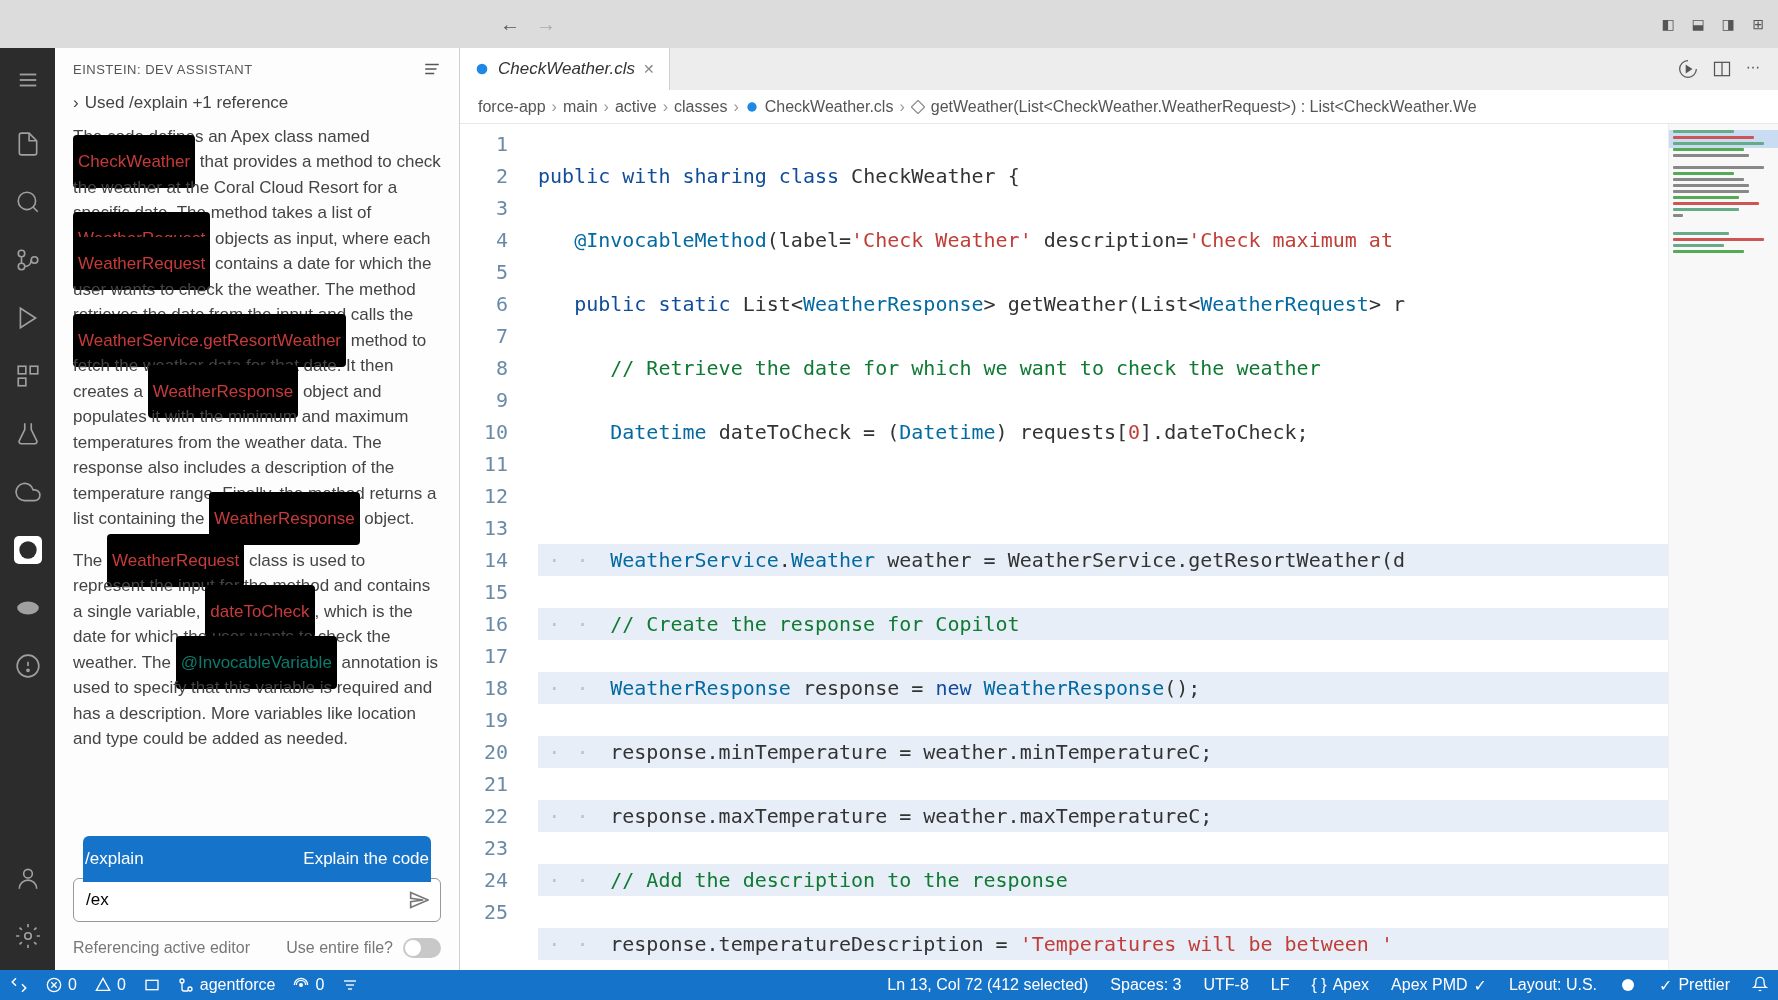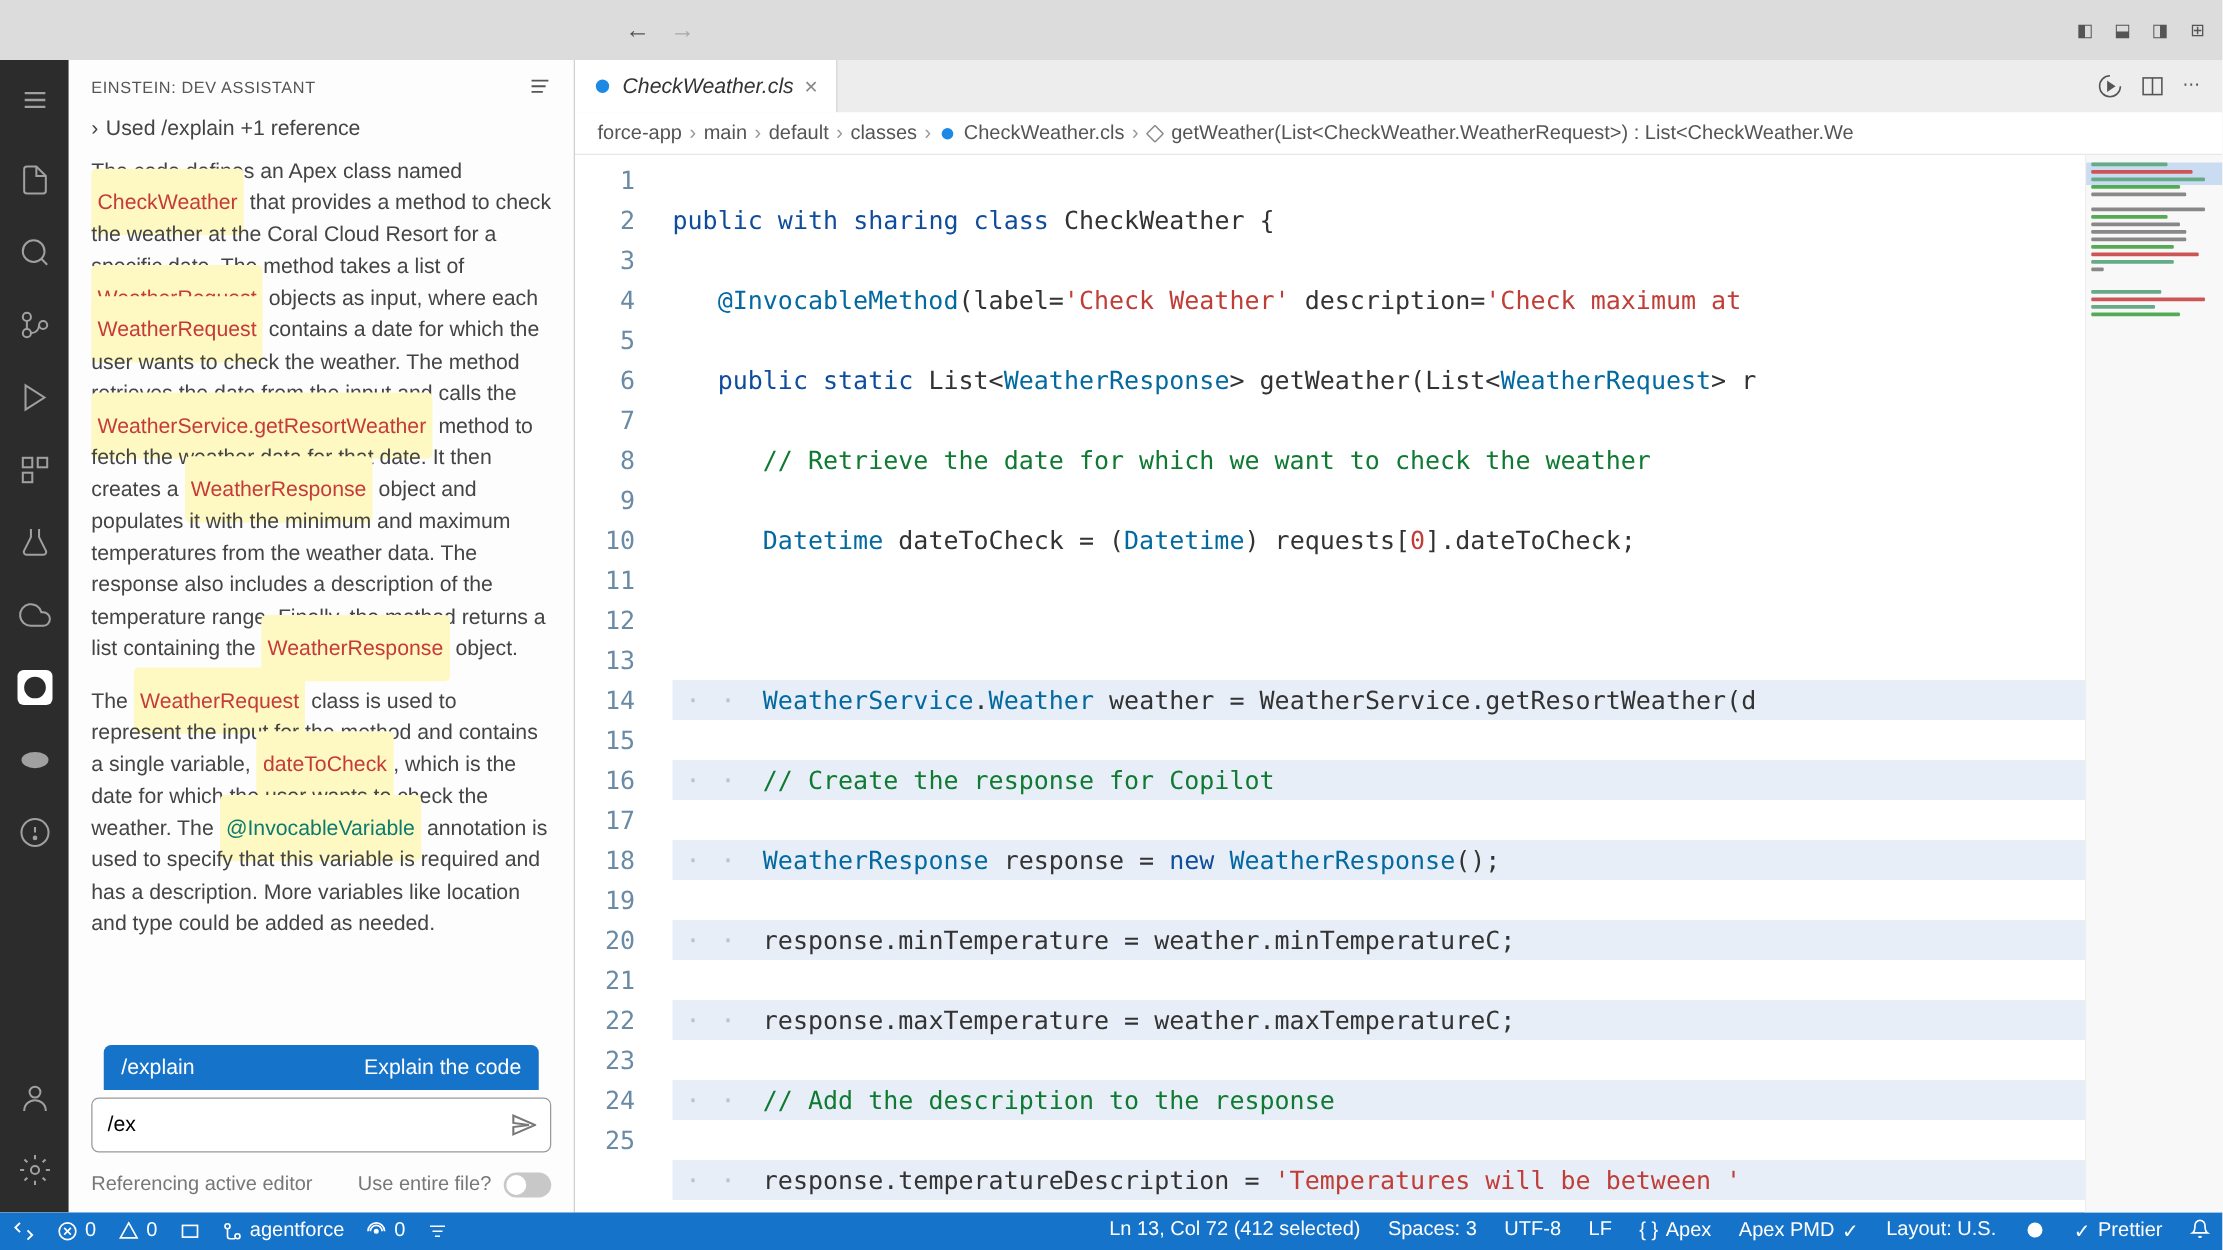--- a/index.html
+++ b/index.html
@@ -86,41 +86,41 @@
 .ref-line {
   display: flex;
   align-items: center;
   gap: 6px;
   color: #444;
   font-weight: 500;
   margin-bottom: 8px;
   font-size: 17px;
 }
 .inline-code {
-  background: #fef9c3;
+  background: #000000;
   color: #c63b3a;
   padding: 17px 5px;
   border-radius: 4px;
   font-family: inherit;
 }
 .inline-code.teal { color: #0a7b6e; }
 .sidebar-para { margin-bottom: 16px; }
 .sidebar-input-area { padding: 6px 18px 10px 18px; position: relative; }
 .autocomplete-pop {
   position: absolute;
   left: 28px;
   right: 28px;
   top: -36px;
-  height: 36px;
+  height: 46px;
   background: #1573c9;
   color: #fff;
   display: flex;
   align-items: center;
   justify-content: space-between;
-  padding: 0 14px;
+  padding: 0 2px;
   border-radius: 6px 6px 0 0;
   font-size: 17px;
 }
 .chat-input {
   width: 100%;
   height: 44px;
   border: 1px solid #999;
   border-radius: 6px;
   padding: 0 40px 0 12px;
   font-size: 17px;
@@ -400,21 +400,21 @@
             </svg>
           </span>
         <span>⋯</span>
       </div>
     </div>
     <div class="breadcrumb">
       <span>force-app</span>
         <span class="sep">›</span>
       <span>main</span>
         <span class="sep">›</span>
-      <span>default</span>
+      <span>active</span>
         <span class="sep">›</span>
       <span>classes</span>
         <span class="sep">›</span>
       <svg width="14" height="14" viewBox="0 0 24 24" fill="#1e88e5">
           <circle cx="12" cy="12" r="8"></circle>
         </svg>
       <span>CheckWeather.cls</span>
         <span class="sep">›</span>
       <svg width="14" height="14" viewBox="0 0 24 24" fill="none" stroke="#888" stroke-width="2">
           <rect x="4" y="4" width="16" height="16" transform="rotate(45 12 12)"></rect>

